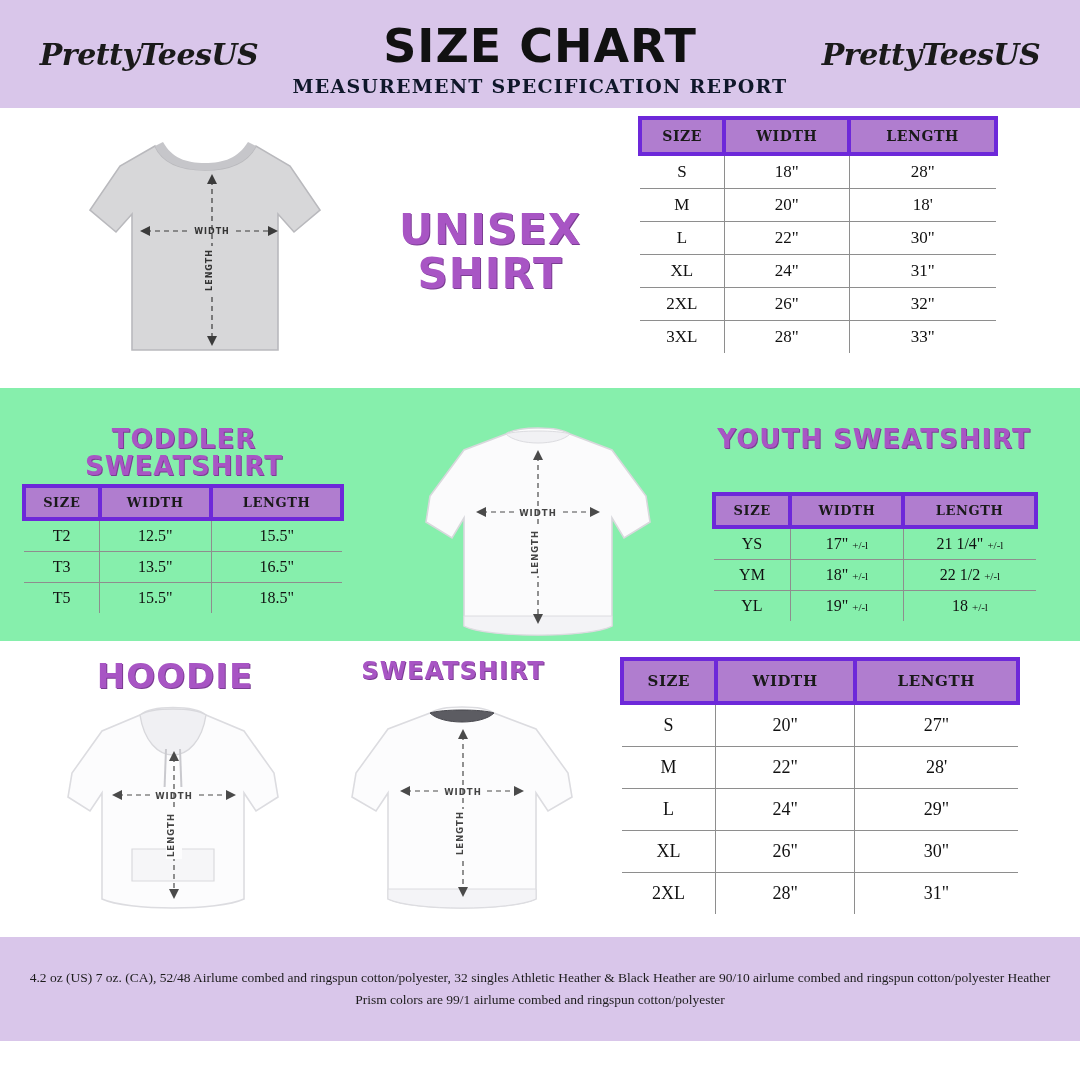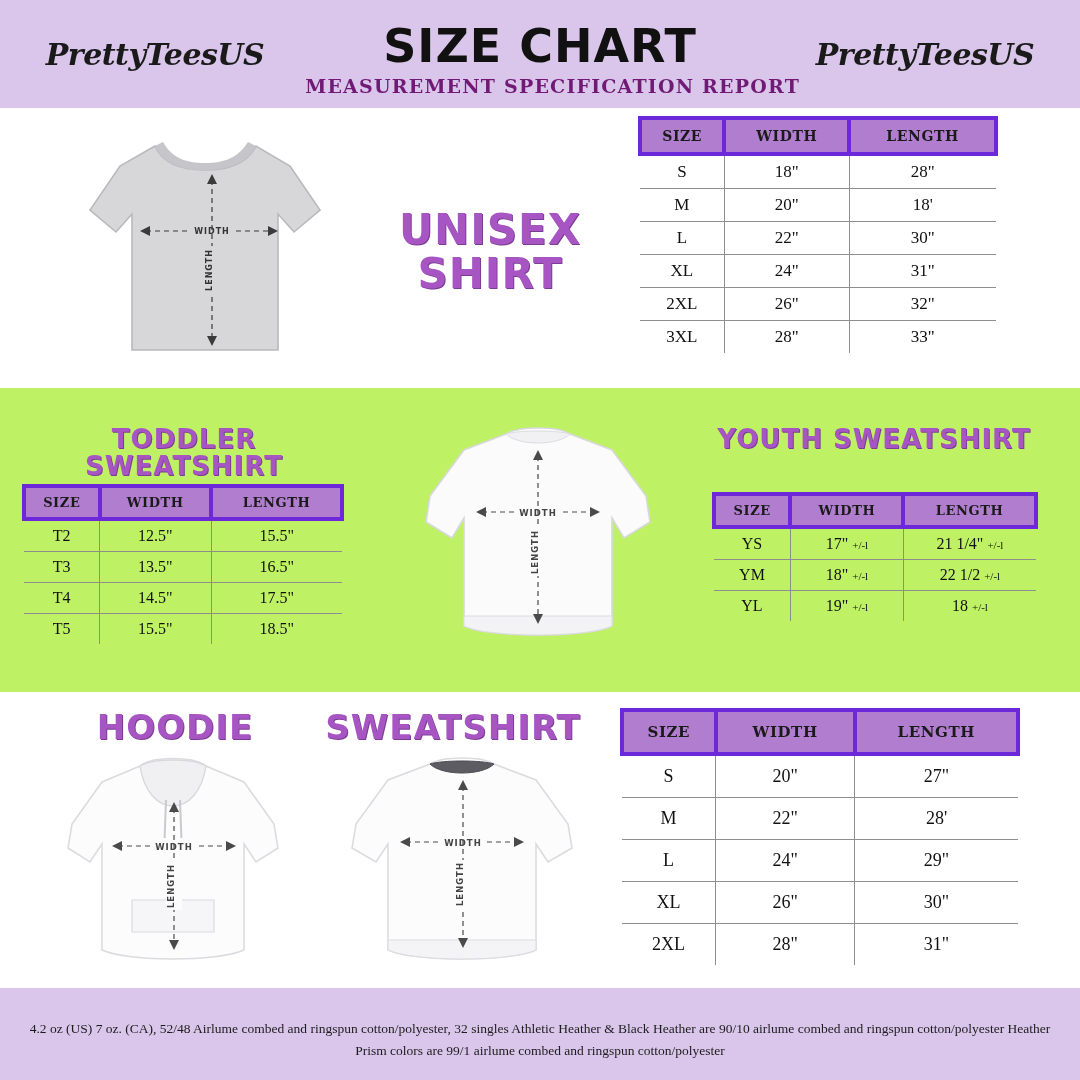--- a/index.html
+++ b/index.html
@@ -11,21 +11,21 @@
   }
   .page { position: relative; width: 1080px; height: 1080px; background:#fff; }
 
   
   .header {
     height: 108px;
     background: #d9c6ea;
     display: flex;
     align-items: center;
     justify-content: space-between;
-    padding: 0 30px;
+    padding: 0 24px;
     position: relative;
   }
   .brand {
     font-family: "DejaVu Serif", serif;
     font-style: italic;
     font-weight: bold;
     font-size: 30px;
     color: #1a1a1a;
     letter-spacing: -0.5px;
     white-space: nowrap;
@@ -40,29 +40,28 @@
     letter-spacing: 1px;
     color: #111;
     line-height: 1.05;
     margin-top: 11px;
   }
   .title-sub {
     font-family: "DejaVu Serif", serif;
     font-weight: bold;
     font-size: 19px;
     letter-spacing: 1.2px;
-    color: #701a75;
+    color: #0f172a;
     margin-top: 4px;
-    text-align: right;
   }
 
   
   .section { position: relative; width: 100%; }
   .sec-unisex { height: 280px; background:#ffffff; }
-  .sec-mid    { height: 304px; background:#bef264; }
+  .sec-mid    { height: 253px; background:#86efac; }
   .sec-bottom { height: 296px; background:#ffffff; }
 
   .footer {
     height: 104px;
     background: #d9c6ea;
     display:flex; align-items:center; justify-content:center;
     padding: 0 20px;
     text-align:center;
   }
   .footer p {
@@ -241,25 +240,20 @@
           <td>T2</td>
           <td>12.5"</td>
           <td>15.5"</td>
         </tr>
         <tr>
           <td>T3</td>
           <td>13.5"</td>
           <td>16.5"</td>
         </tr>
         <tr>
-          <td>T4</td>
-          <td>14.5"</td>
-          <td>17.5"</td>
-        </tr>
-        <tr>
           <td>T5</td>
           <td>15.5"</td>
           <td>18.5"</td>
         </tr>
       </tbody>
     </table>
 
     <svg class="garment" style="left:398px; top:24px;" width="280" height="252" viewBox="0 0 280 252">
       <path d="M108,22 C120,14 160,14 172,22 L214,38 L248,84 L252,110 L226,126 L214,106 L214,214
                C190,226 90,226 66,214 L66,106 L54,126 L28,110 L32,84 L66,38 Z" fill="#fbfbfc" stroke="#d8d8dc" stroke-width="1.6"></path>
@@ -353,21 +347,21 @@
 
       <g stroke="#4a4a4a" stroke-width="1.2" fill="none" stroke-dasharray="5,4">
         <line x1="126" y1="58" x2="126" y2="194"></line>
       </g>
       <polygon points="126,52 121,62 131,62" fill="#4a4a4a"></polygon>
       <polygon points="126,200 121,190 131,190" fill="#4a4a4a"></polygon>
       <rect x="118" y="112" width="16" height="48" fill="#fcfcfd"></rect>
       <text x="126" y="136" text-anchor="middle" font-size="8.5" font-family="DejaVu Sans, sans-serif" font-weight="bold" fill="#444" letter-spacing="1" transform="rotate(-90 126 136)">LENGTH</text>
     </svg>
 
-    <div class="sec-heading" style="position:absolute; left:318px; top:18px; width:270px; font-size:34px;">SWEATSHIRT</div>
+    <div class="sec-heading" style="position:absolute; left:318px; top:18px; width:270px; font-size:24px;">SWEATSHIRT</div>
 
     <svg class="garment" style="left:330px; top:58px;" width="260" height="230" viewBox="0 0 260 230">
       <path d="M100,14 C112,6 152,6 164,14 L206,30 L238,74 L242,98 L218,112 L206,94 L206,200
                C180,212 84,212 58,200 L58,94 L46,112 L22,98 L26,74 L58,30 Z" fill="#fcfcfd" stroke="#dcdce0" stroke-width="1.6"></path>
       <path d="M100,14 C112,26 152,26 164,14 C152,10 112,10 100,14 Z" fill="#5c5c62" stroke="#4a4a50" stroke-width="1"></path>
       <path d="M58,190 L206,190 L206,200 C180,212 84,212 58,200 Z" fill="#f4f4f7" stroke="#dcdce0" stroke-width="1"></path>
 
       <g stroke="#4a4a4a" stroke-width="1.2" fill="none" stroke-dasharray="5,4">
         <line x1="76" y1="92" x2="188" y2="92"></line>
       </g>

